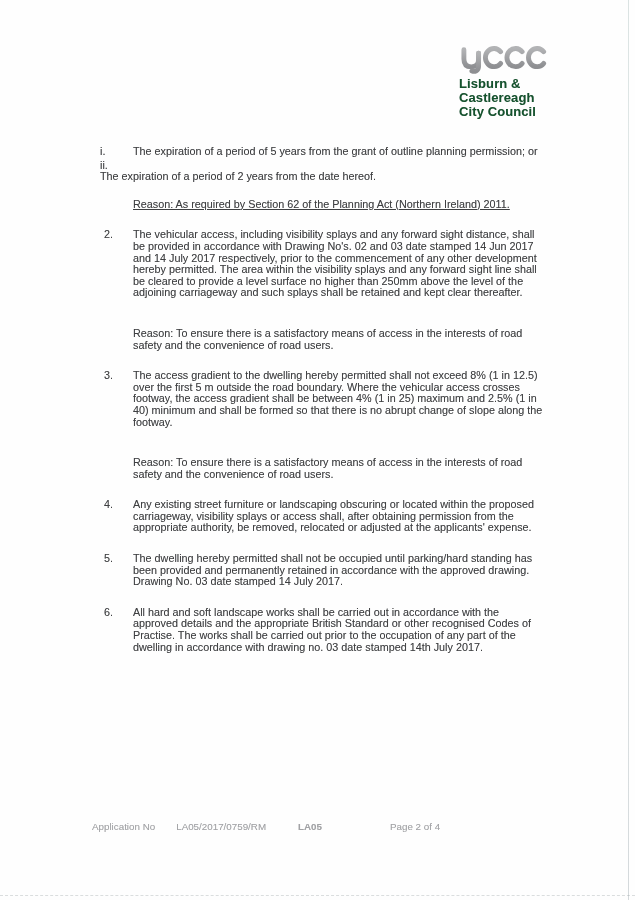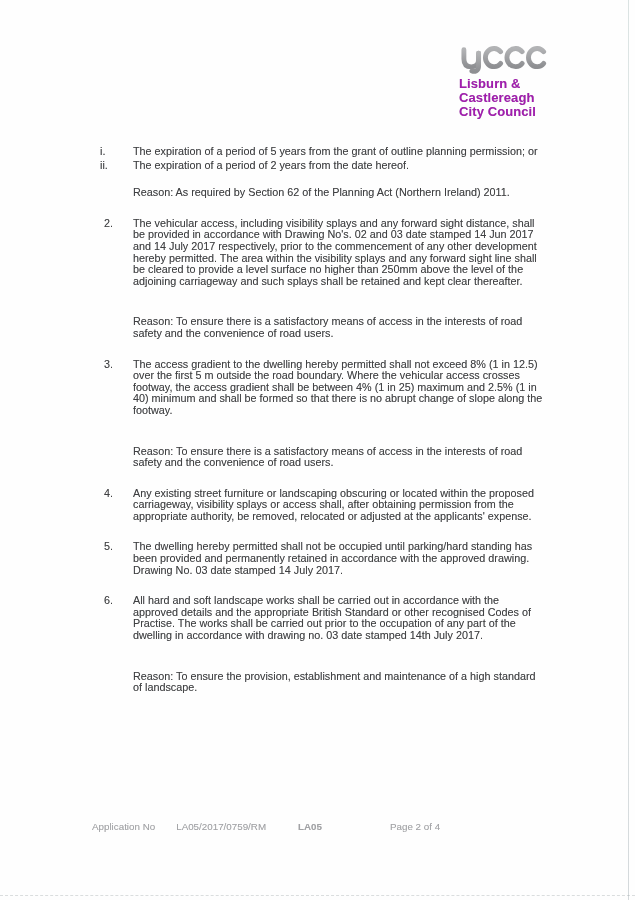--- a/index.html
+++ b/index.html
@@ -32,40 +32,40 @@
     position: absolute;
     left: 459px; top: 46px;
     width: 130px;
   }
   .logo-acronym { display: block; }
   .logo-name {
     margin-top: 3px;
     font-size: 13px;
     font-weight: bold;
     line-height: 14.2px;
-    color: #a21caf;
+    color: #14532d;
     letter-spacing: 0.1px;
     text-shadow: 0 0 0.6px rgba(84,86,90,0.4);
   }
   
   .content {
     position: absolute;
     left: 100px; top: 146px;
     width: 450px;
     font-size: 10.8px;
     line-height: 11.6px;
     color: #3f4042;
     text-shadow: 0 0 0.6px rgba(80,80,85,0.42);
   }
   .row { display: flex; align-items: flex-start; }
   .marker { width: 33px; flex: none; }
   .marker.num { padding-left: 4px; box-sizing: border-box; }
   .text { width: 412px; flex: none; }
-  .intro-item-ii { margin-top: 2px; }
-  .intro-reason-row { margin-top: 16px; }
+  .intro-item-ii { margin-top: 2px; flex-direction: column; }
+  .intro-reason-row { margin-top: 16px; text-decoration: underline; }
   .cond-row { margin-top: 19px; }
   .reason-row { margin-top: 29px; }
   
   .footer {
     position: absolute;
     left: 0; top: 821px;
     width: 635px;
     font-size: 9.8px;
     color: #a2a3a6;
     text-shadow: 0 0 0.5px rgba(162,163,166,0.4);
@@ -146,24 +146,20 @@
 
     <div class="row cond-row">
       <div class="marker num">5.</div>
       <div class="text">The dwelling hereby permitted shall not be occupied until parking/hard standing has been provided and permanently retained in accordance with the approved drawing. Drawing No. 03 date stamped 14 July 2017.</div>
     </div>
 
     <div class="row cond-row">
       <div class="marker num">6.</div>
       <div class="text">All hard and soft landscape works shall be carried out in accordance with the approved details and the appropriate British Standard or other recognised Codes of Practise. The works shall be carried out prior to the occupation of any part of the dwelling in accordance with drawing no. 03 date stamped 14th July 2017.</div>
     </div>
-    <div class="row reason-row">
-      <div class="marker"></div>
-      <div class="text">Reason: To ensure the provision, establishment and maintenance of a high standard of landscape.</div>
-    </div>
 
   </div>
 
   <div class="footer">
     <span class="app">
       <span>Application No</span><span class="val">LA05/2017/0759/RM</span>
     </span>
     <span class="code">LA05</span>
     <span class="pageno">Page 2 of 4</span>
   </div>

